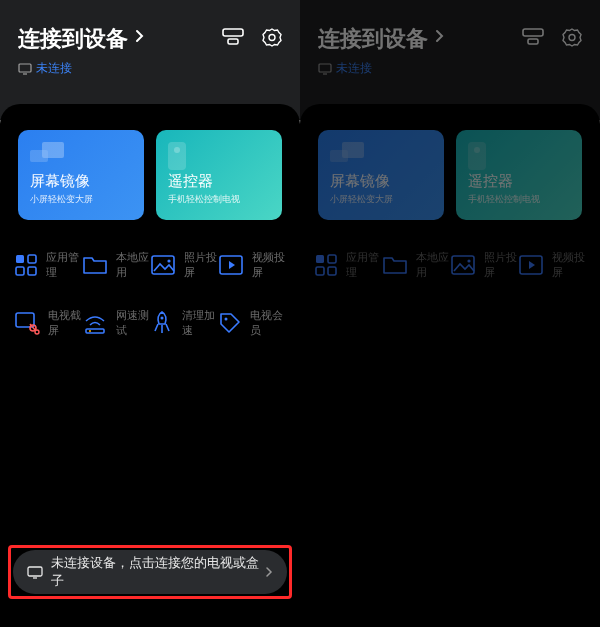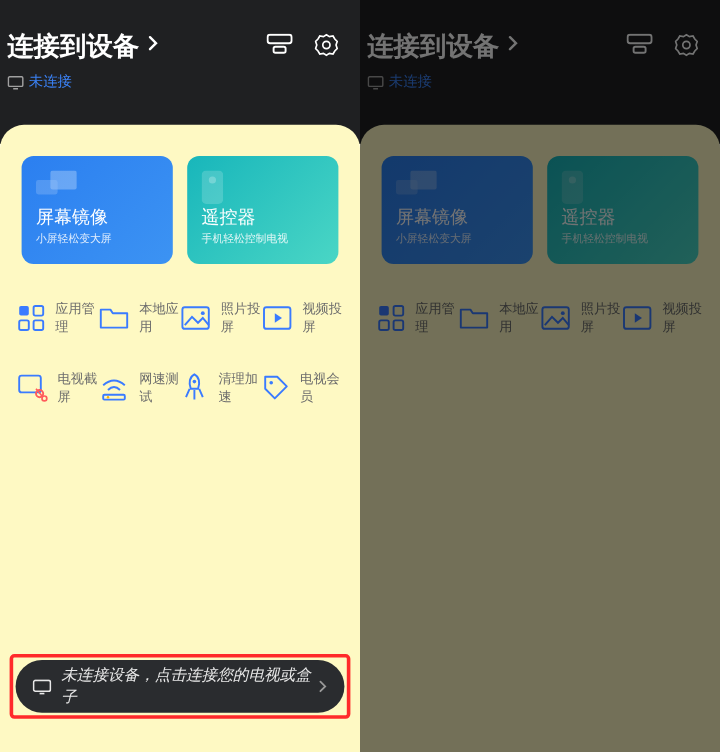--- a/index.html
+++ b/index.html
@@ -16,21 +16,21 @@
     height: 627px;
     position: relative;
     overflow: hidden;
   }
 
   
   .header {
     height: 120px;
     background: #1f2022;
     color: #fff;
-    padding: 24px 18px 0 6px;
+    padding: 24px 18px 0 18px;
     position: relative;
   }
   .header .title {
     font-size: 22px;
     font-weight: 600;
     display: inline-block;
   }
   .header .chev {
     display: inline-block;
     vertical-align: 3px;
@@ -50,21 +50,21 @@
     top: 28px;
     display: flex;
     gap: 18px;
   }
 
   
   .sheet {
     position: absolute;
     top: 104px;
     left: 0; right: 0; bottom: 0;
-    background: #fef9c3;
+    background: #000000;
     border-radius: 20px 20px 0 0;
   }
 
   
   .cards {
     display: flex;
     gap: 12px;
     padding: 26px 18px 0 18px;
   }
   .card {
@@ -118,21 +118,20 @@
   }
   .connect-bar {
     background: #2a2c2f;
     color: #e8e8e8;
     border-radius: 26px;
     height: 44px;
     display: flex;
     align-items: center;
     padding: 0 14px;
     font-size: 13px;
-    font-style: italic;
   }
   .connect-bar .arrow { margin-left: 4px; color: #999; }
 
   
   .dim {
     position: absolute;
     inset: 0;
     background: rgba(0,0,0,0.55);
   }
   .panel {

